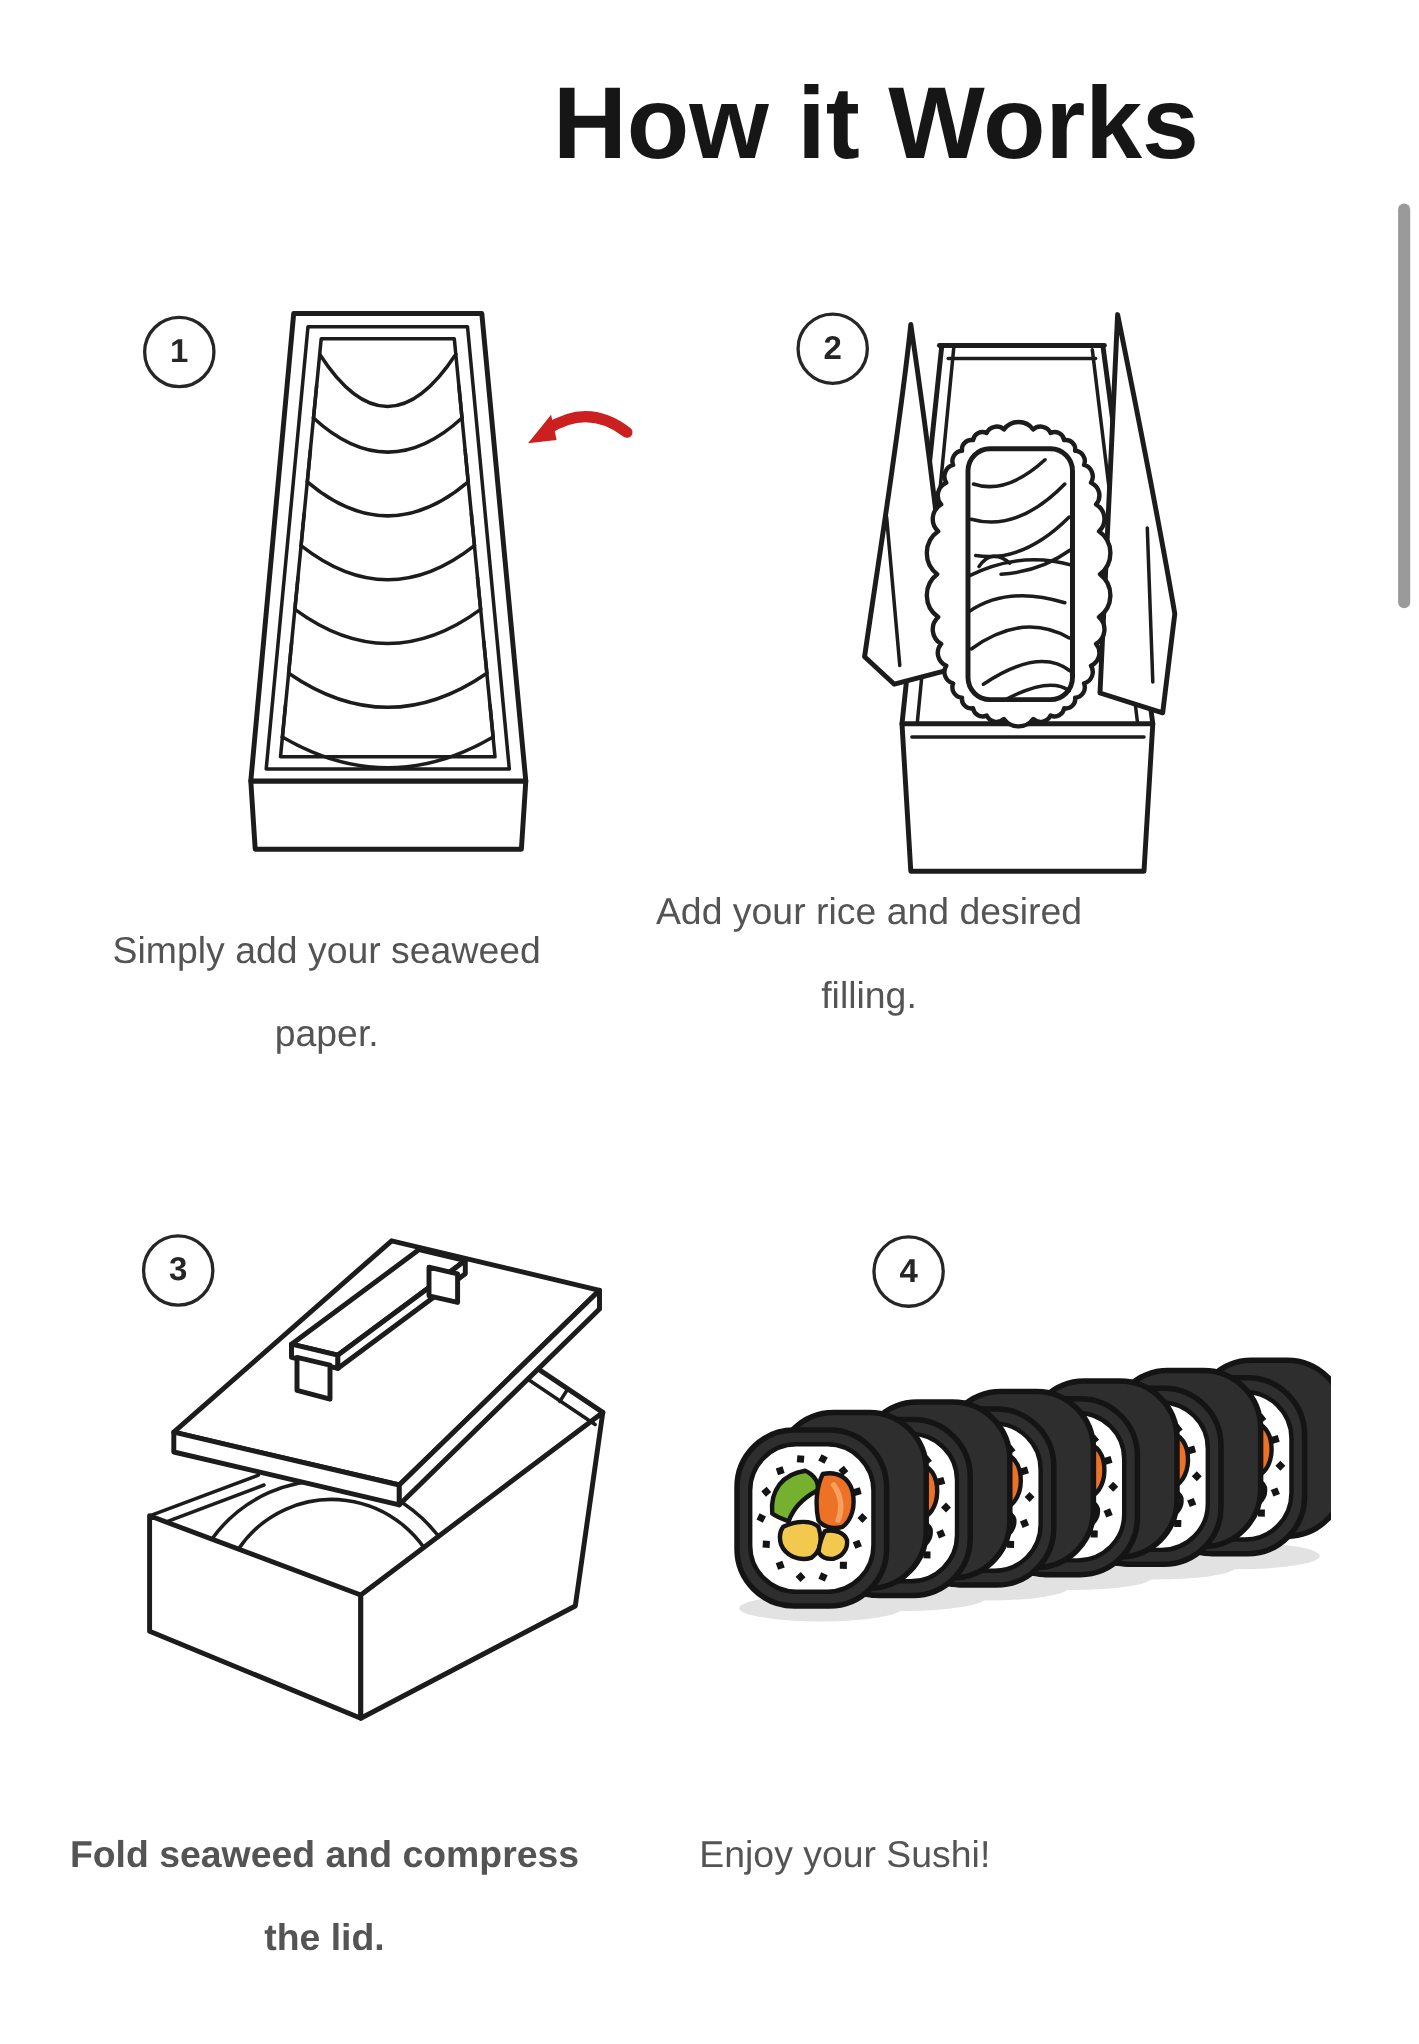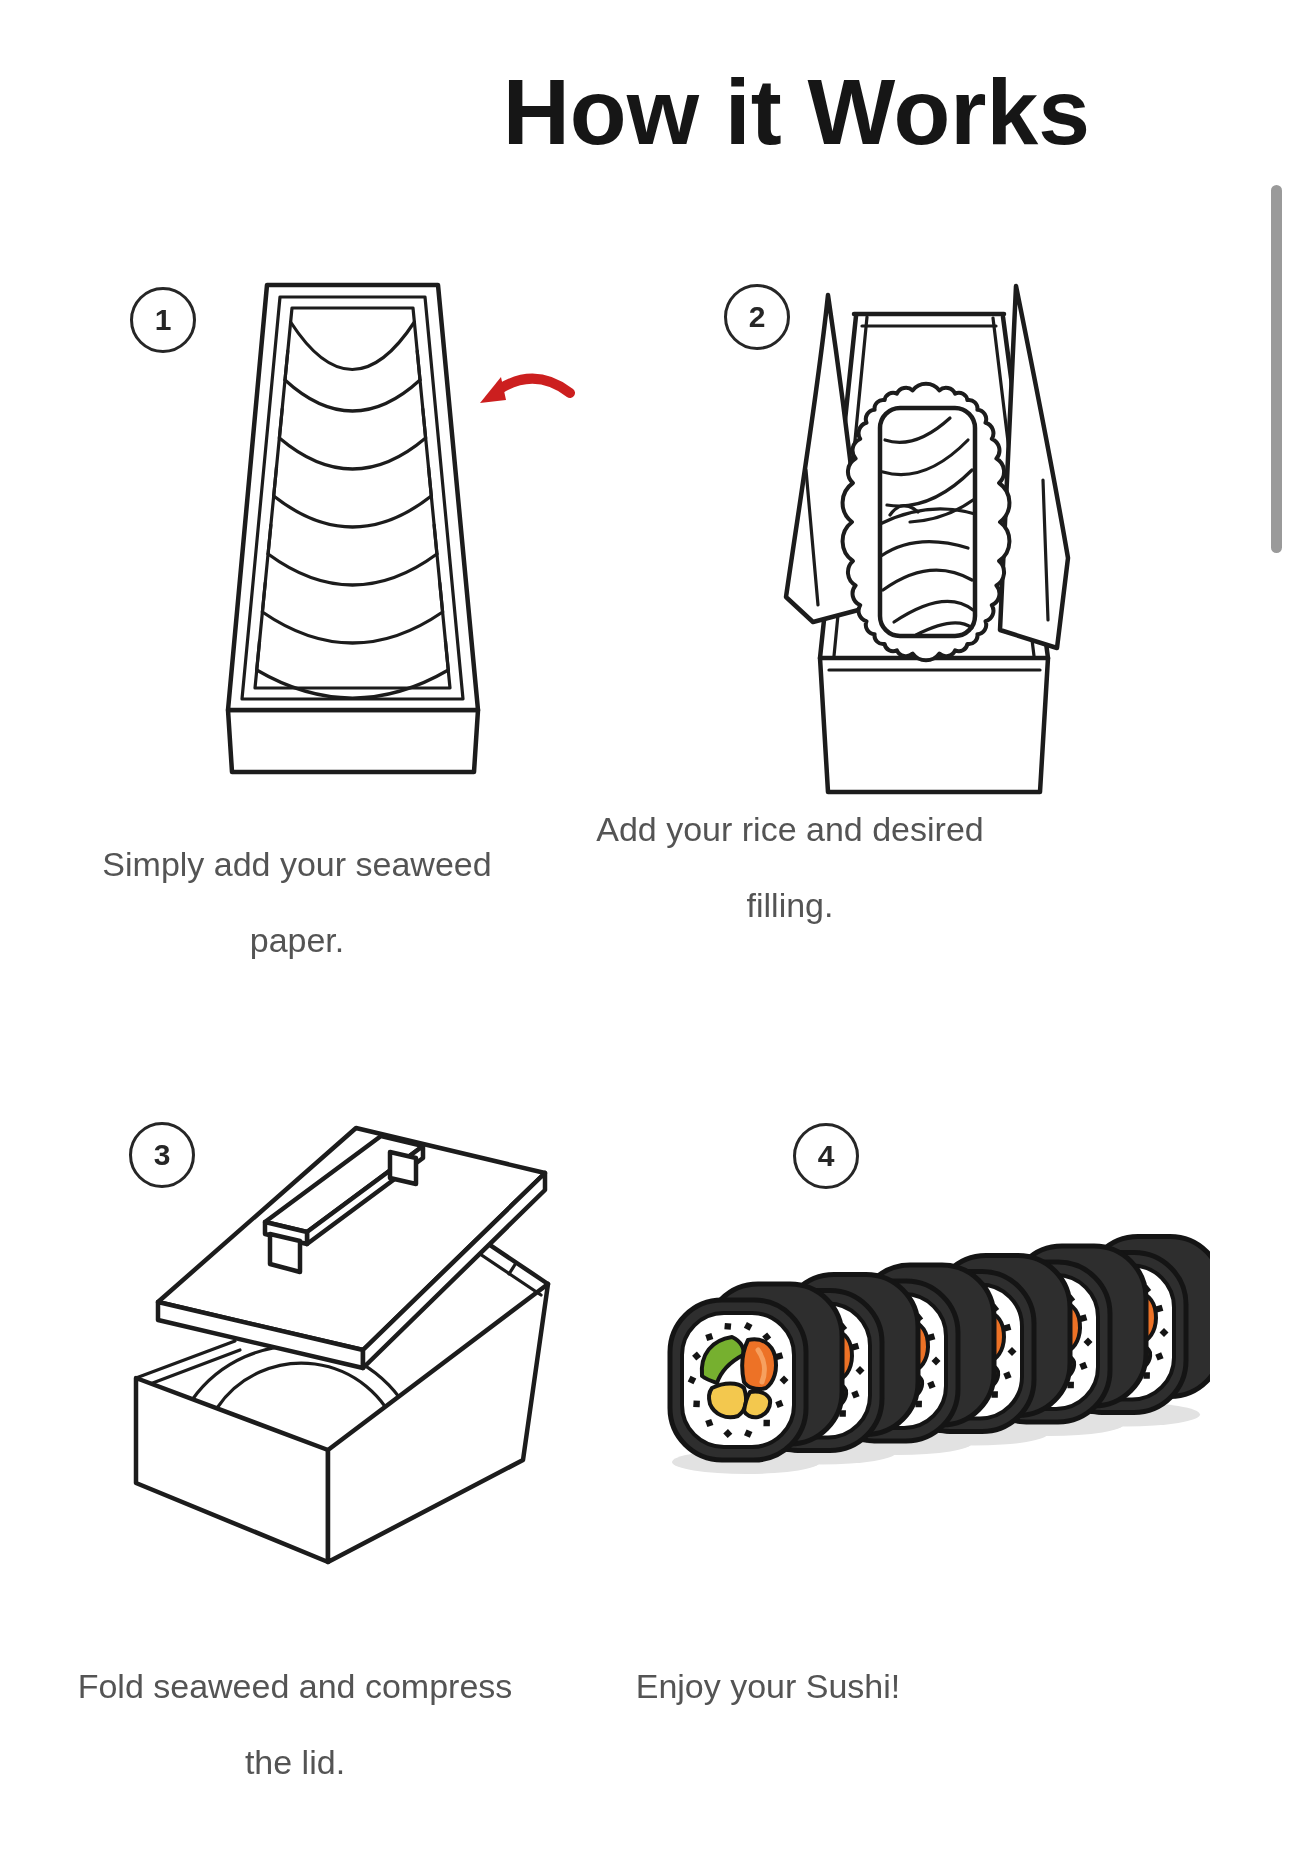--- a/index.html
+++ b/index.html
@@ -26,21 +26,21 @@
   .illus-1{left:215px;top:275px;width:375px;height:510px;}
   .illus-2{left:775px;top:278px;width:300px;height:525px;}
   .illus-3{left:125px;top:1120px;width:435px;height:455px;}
   .illus-4{left:655px;top:1225px;width:555px;height:260px;}
   .caption{
     position:absolute;width:470px;text-align:center;
     font-size:34px;line-height:76px;color:#545454;font-weight:400;
   }
   .cap-1{left:62px;top:826px;}
   .cap-2{left:555px;top:791px;}
-  .cap-3{left:60px;top:1648px;}
+  .cap-3{left:60px;top:1648px;font-weight:bold;}
   .cap-4{left:533px;top:1648px;}
   .scrollbar-thumb{
     position:absolute;left:1271px;top:185px;width:11px;height:368px;
     border-radius:6px;background:#9a9a9a;
   }
   svg .ln{fill:none;stroke:#1c1c1c;stroke-width:4.5;stroke-linecap:round;stroke-linejoin:round;}
   svg .lnthin{fill:none;stroke:#1c1c1c;stroke-width:3.2;stroke-linecap:round;stroke-linejoin:round;}
   svg .face{fill:#ffffff;stroke:#1c1c1c;stroke-width:4.5;stroke-linecap:round;stroke-linejoin:round;}
 </style>
 </head>

